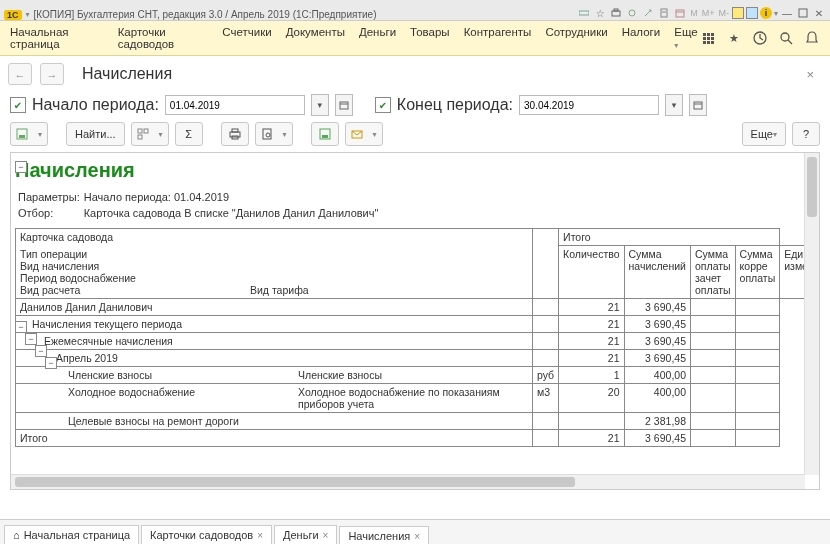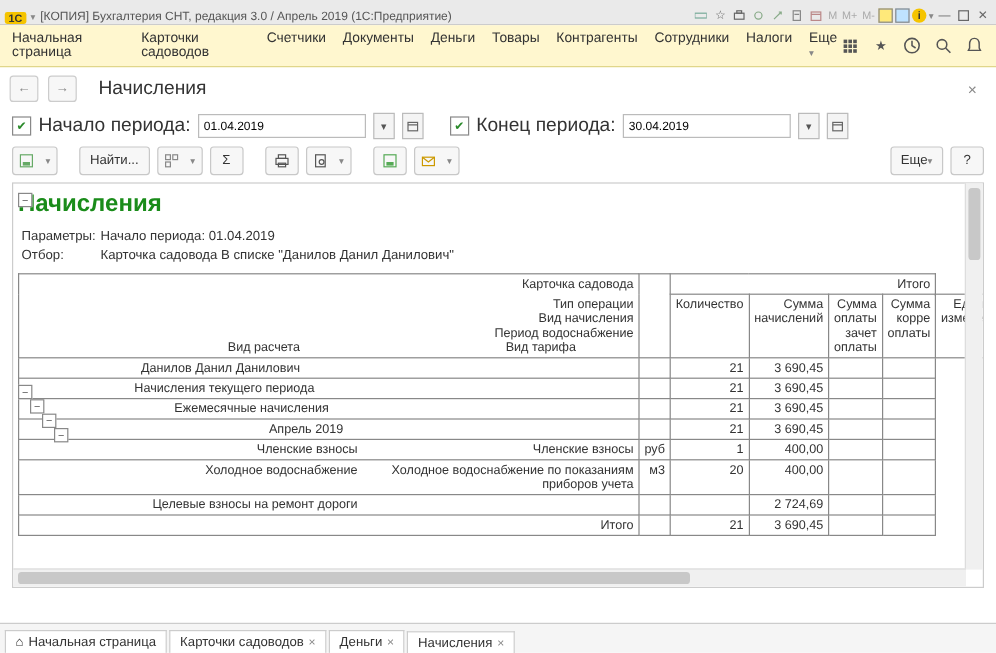--- a/index.html
+++ b/index.html
@@ -38,21 +38,21 @@
   .ibtn.dd{width:36px;justify-content:space-around}
   .ibtn svg{width:12px;height:12px}
   .report{position:relative;margin:2px 10px;border:1px solid #ccc;height:336px;overflow:auto}
   .report-inner{display:flex}
   .tree-col{width:44px;padding:4px 2px;position:relative}
   .tree-box{width:10px;height:10px;border:1px solid #888;display:flex;align-items:center;justify-content:center;font-size:9px;color:#555;background:#fff;position:absolute}
   .body-col{flex:1;padding:4px 0}
   .rep-title{color:#1a8c1a;font-size:20px;font-weight:bold;padding:2px 0 6px}
   .params{font-size:11px}
   .grid{border-collapse:collapse;width:820px;font-size:10.5px;margin-top:6px}
-  .grid th,.grid td{border:1px solid #888;padding:2px 4px;text-align:right;vertical-align:top}
+  .grid th,.grid td{border:1px solid #888;padding:2px 4px;text-align:left;vertical-align:top}
   .grid th{font-weight:normal;background:#fff}
   .grid .num{text-align:right}
   .tabs{position:absolute;bottom:0;left:0;right:0;height:24px;border-top:1px solid #ccc;display:flex;align-items:flex-end;padding:0 4px;background:#f5f5f5}
   .tab{border:1px solid #ccc;border-bottom:none;background:#fff;padding:3px 8px;font-size:11px;display:flex;align-items:center;gap:4px;margin-right:2px}
   .tab.active{background:#fff;position:relative;top:1px}
   .tab .x{color:#888;font-size:10px}
   .home{font-size:11px}
   .scroll-v{position:absolute;right:0;top:0;bottom:14px;width:14px;background:#f0f0f0;border-left:1px solid #ddd}
   .scroll-v .thumb{position:absolute;left:2px;right:2px;top:4px;height:60px;background:#c8c8c8;border-radius:3px}
   .scroll-h{position:absolute;left:0;right:14px;bottom:0;height:14px;background:#f0f0f0;border-top:1px solid #ddd}
@@ -391,21 +391,21 @@
             </tr>
             <tr>
               <td>
                 <div style="display:flex">
                   <div style="width:230px;padding-left:48px">Целевые взносы на ремонт дороги</div>
                   <div style="width:230px"></div>
                 </div>
               </td>
               <td></td>
               <td class="num"></td>
-              <td class="num">2 724,69</td>
+              <td class="num">2 381,98</td>
               <td></td>
               <td></td>
             </tr>
           </tbody>
         <tbody>
             <tr>
           <td>Итого</td>
               <td></td>
           <td class="num">21</td>
           <td class="num">3 690,45</td>

